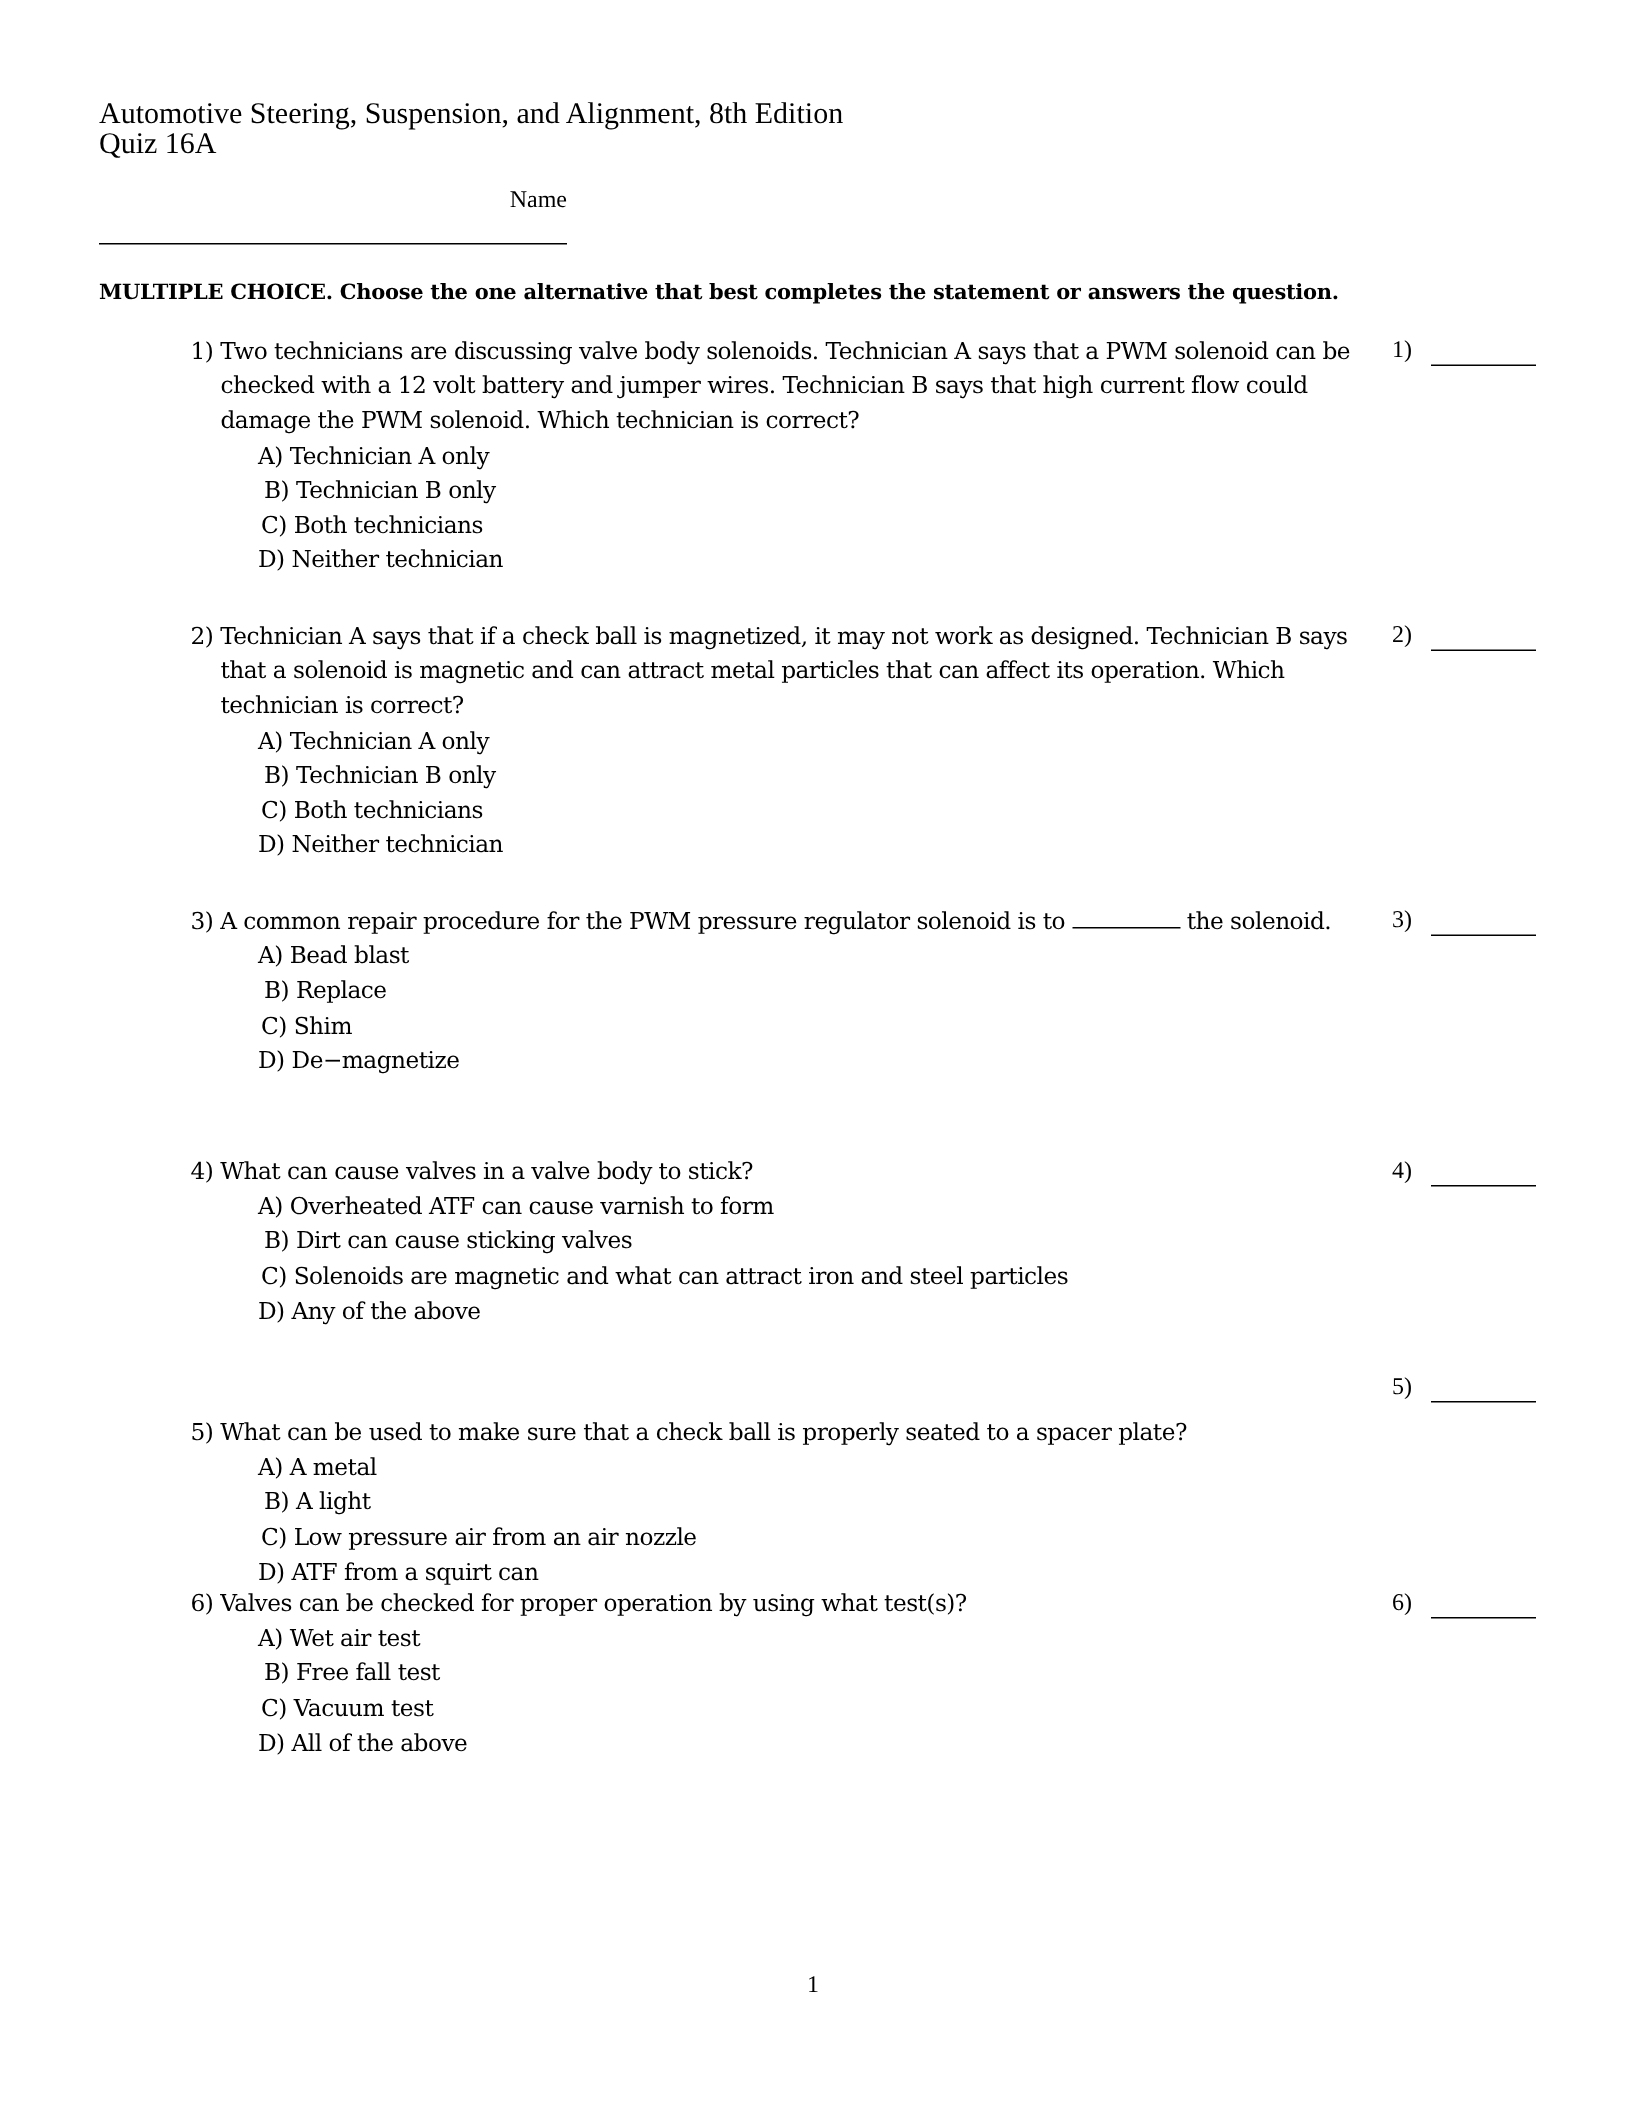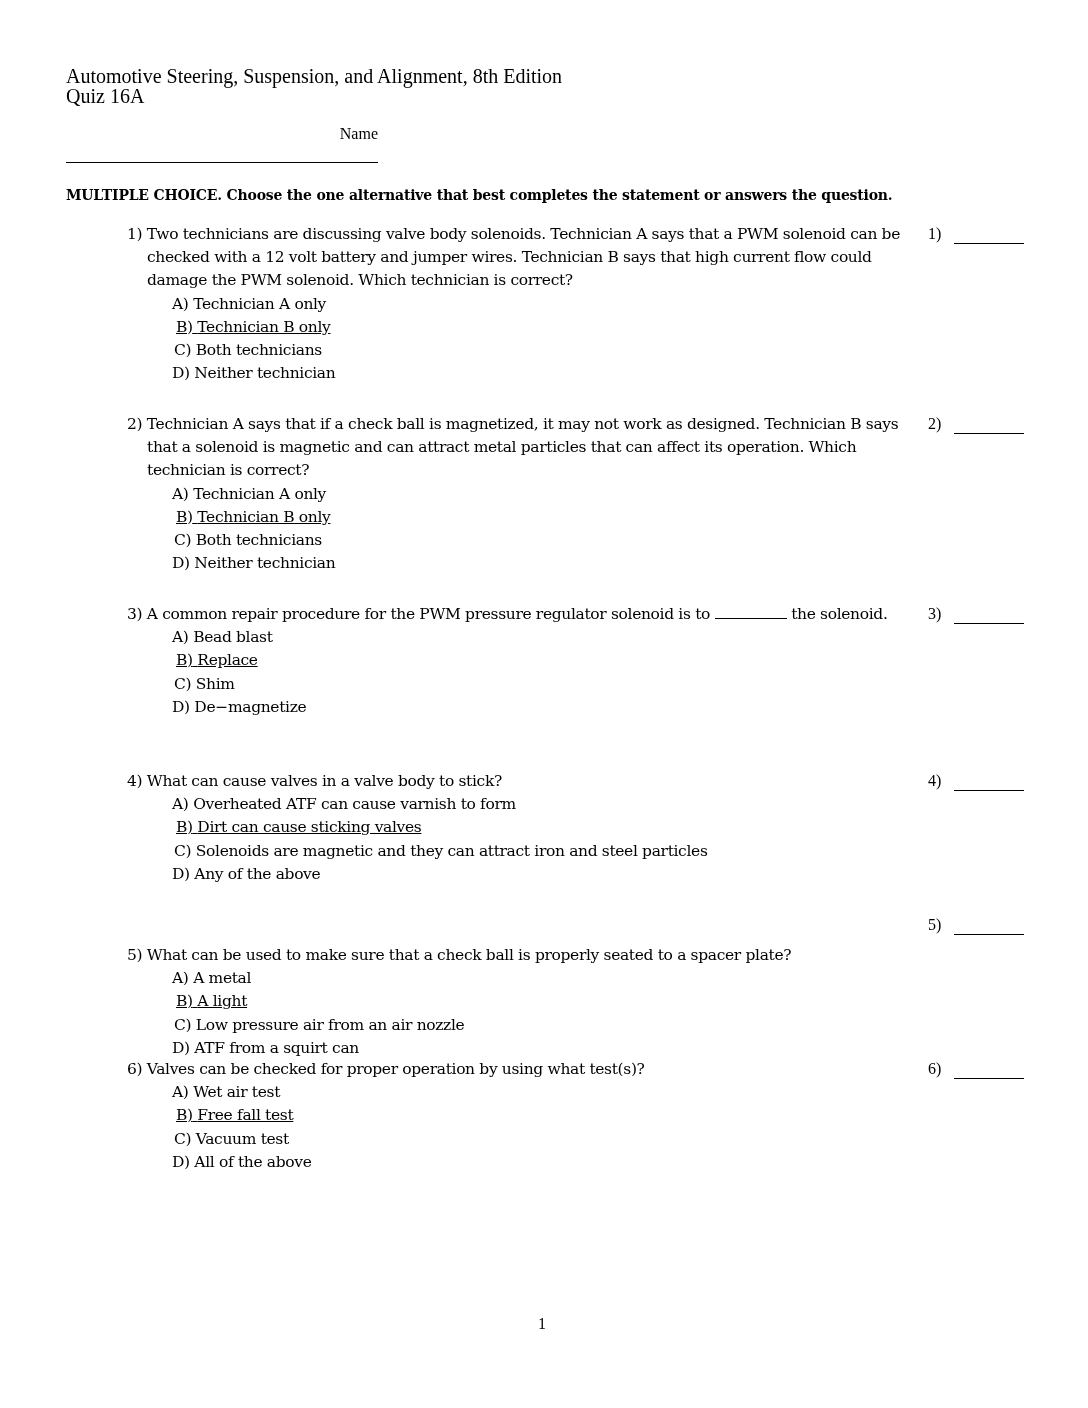--- a/index.html
+++ b/index.html
@@ -66,21 +66,21 @@
       white-space: normal;
     }
     .q-stem .num {
       display: inline-block;
       text-indent: 0;
     }
     .choice {
       padding-left: 45px;
       white-space: nowrap;
     }
-    .choice.indent-b { padding-left: 49px; text-decoration: underline; }
+    .choice.indent-b { padding-left: 49px; }
     .choice.indent-c { padding-left: 47px; }
     .blank-inline {
       display: inline-block;
       width: 72px;
       border-bottom: 1px solid #000;
       height: 14px;
       vertical-align: baseline;
     }
     .answer-slot {
       position: absolute;
@@ -156,21 +156,21 @@
 </div>
 <div class="answer-slot" style="top:604px;">
   <span class="answer-num">3)</span>
   <span class="answer-line"></span>
 </div>
 
 <div class="question" style="top:770px;">
   <div class="q-stem"><span class="num">4)</span> <span>What can cause valves in a valve body to stick?</span></div>
   <div class="choice"><span>A)</span> <span>Overheated ATF can cause varnish to form</span></div>
   <div class="choice indent-b"><span>B)</span> <span>Dirt can cause sticking valves</span></div>
-  <div class="choice indent-c"><span>C)</span> <span>Solenoids are magnetic and they can attract iron and steel particles</span></div>
+  <div class="choice indent-c"><span>C)</span> <span>Solenoids are magnetic and what can attract iron and steel particles</span></div>
   <div class="choice"><span>D)</span> <span>Any of the above</span></div>
 </div>
 <div class="answer-slot" style="top:771px;">
   <span class="answer-num">4)</span>
   <span class="answer-line"></span>
 </div>
 
 <div class="question" style="top:944px;">
   <div class="q-stem"><span class="num">5)</span> <span>What can be used to make sure that a check ball is properly seated to a spacer plate?</span></div>
   <div class="choice"><span>A)</span> <span>A metal</span></div>

